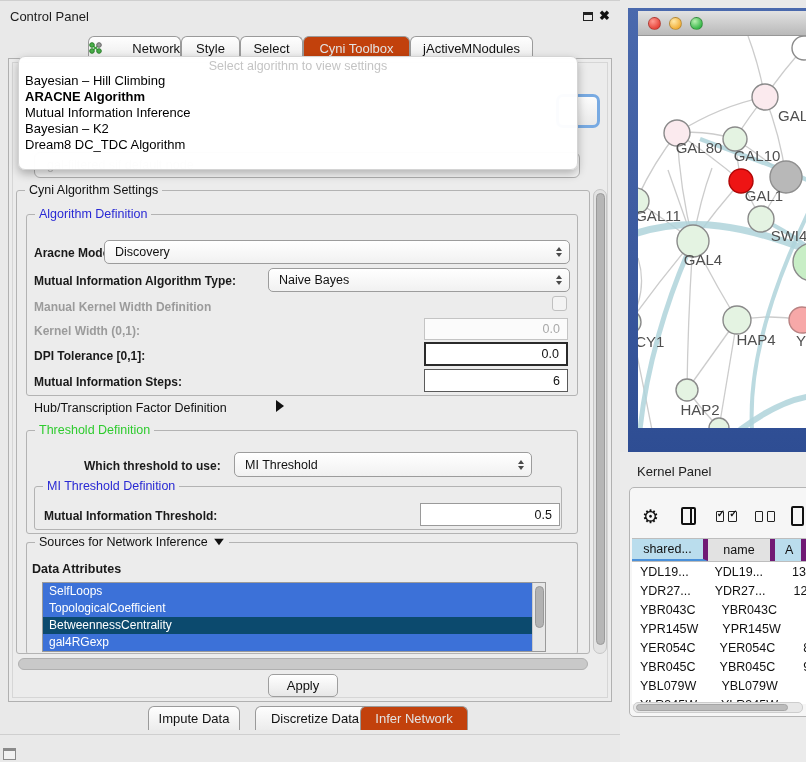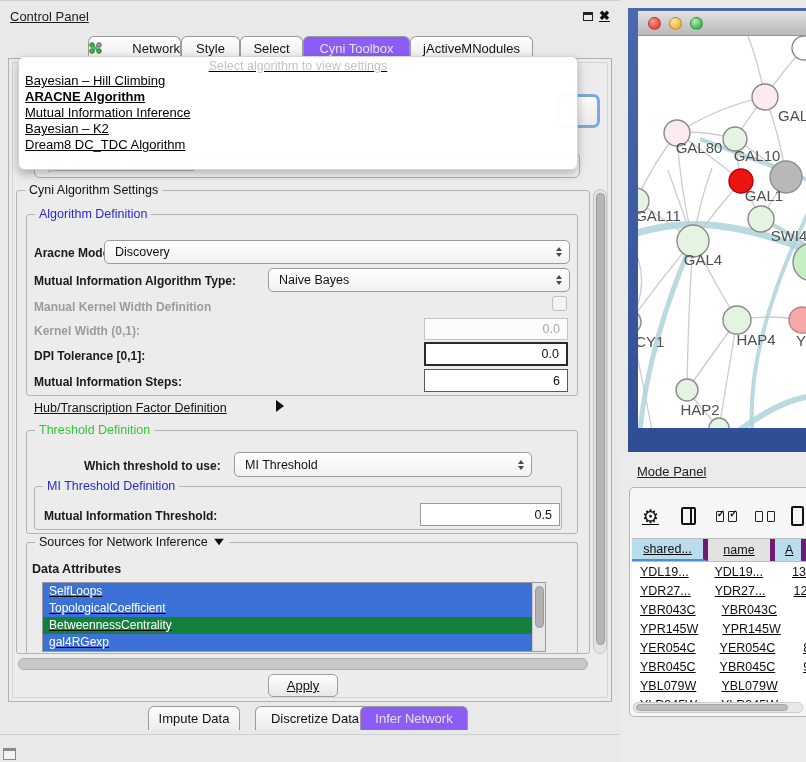--- a/index.html
+++ b/index.html
@@ -1,29 +1,29 @@
 <!DOCTYPE html>
 <html><head>
 <meta charset="utf-8">
 <style>
   * { box-sizing: border-box; margin: 0; padding: 0; }
   html,body { width:806px; height:762px; overflow:hidden; }
   body { font-family:"Liberation Sans", sans-serif; background:#e9e9e9; position:relative; }
-  .abs { position:absolute;text-decoration:underline; }
+  .abs { position:absolute; }
 
   
   #cp-titlebar { left:0; top:0; width:620px; height:30px; border-top:1px solid #cfcfcf; }
   #cp-title { left:10px; top:9px; font-size:13px; color:#1c1c1c; }
   #cp-float { left:583px; top:12px; width:10px; height:9px; border:1.6px solid #222; border-top-width:3px; }
   #cp-close { left:599px; top:8px; font-size:13px; font-weight:bold; color:#111; }
 
   .tab { position:absolute; top:36px; height:23px; border:1px solid #9a9a9a; border-bottom:none;
          border-radius:6px 6px 0 0; background:linear-gradient(#fefefe,#ececec);
          display:flex; align-items:center; justify-content:center; font-size:13px; color:#111; gap:4px; }
-  .tab.sel { background:#8b5cf6; color:#e3e3e3; }
+  .tab.sel { background:#c2410c; color:#e3e3e3; }
   .tab.bottom { top:706px; height:24px; }
   #cp-content { left:8px; top:58px; width:604px; height:644px; border:1px solid #b0b0b0; background:#ececec; }
   #cp-content-inner { left:12px; top:62px; width:596px; height:636px; border:1px solid #d6d6d6; background:#ececec; }
 
   .grp { position:absolute; border:1px solid #b3b3b3; border-radius:3px; }
   .legend { position:absolute; top:-8px; left:8px; background:#ececec; padding:0 4px; font-size:12.5px; color:#111;
             display:flex; align-items:center; gap:5px; }
   .legend.blue { color:#2929d4; }
   .legend.green { color:#2ecb2e; }
 
@@ -222,21 +222,21 @@
   <span class="legend">
     <span>Sources for Network Inference</span>
     <span class="tri-down" style="transform:scale(0.8);"></span>
   </span>
 </div>
 <span class="flabel" style="left:32px; top:562px; font-size:12.5px;">Data Attributes</span>
 <div class="abs" id="attr-list">
 
 <div class="attr-item" style="background: rgb(60, 113, 216);">SelfLoops</div>
     <div class="attr-item" style="background: rgb(60, 113, 216);">TopologicalCoefficient</div>
-    <div class="attr-item" style="background: #15803d;">BetweennessCentrality</div>
+    <div class="attr-item" style="background: #0c4a6e;">BetweennessCentrality</div>
     <div class="attr-item" style="background: rgb(60, 113, 216);">gal4RGexp</div>
     <div id="attr-scroll">
       <div id="attr-thumb"></div>
     </div>
   </div>
 
 <div class="abs" id="vscroll">
     <div id="vthumb"></div>
   </div>
 <div class="abs" id="hscroll"></div>
@@ -338,21 +338,21 @@
         <text x="703" y="265">GAL4</text>
         <text x="644" y="347">GCY1</text>
         <text x="756" y="345">HAP4</text>
         <text x="801" y="346">Y</text>
         <text x="700" y="415">HAP2</text>
       </g>
   </svg>
 </div>
 
 <div class="abs" id="tp-section-bg"></div>
-<span class="abs" id="tp-title">Mode Panel</span>
+<span class="abs" id="tp-title">Kernel Panel</span>
 <div class="abs" id="tp-panel"></div>
 <div class="abs" id="tp-toolbar">
   <span id="gear">⚙</span>
   <span id="colview"></span>
   <span class="cbx checked" style="margin-left:20px;"></span>
   <span class="cbx checked" style="margin-left:4px;"></span>
   <span class="cbx" style="margin-left:18px;"></span>
   <span class="cbx" style="margin-left:4px;"></span>
   <span id="partial-icon"></span>
 </div>

